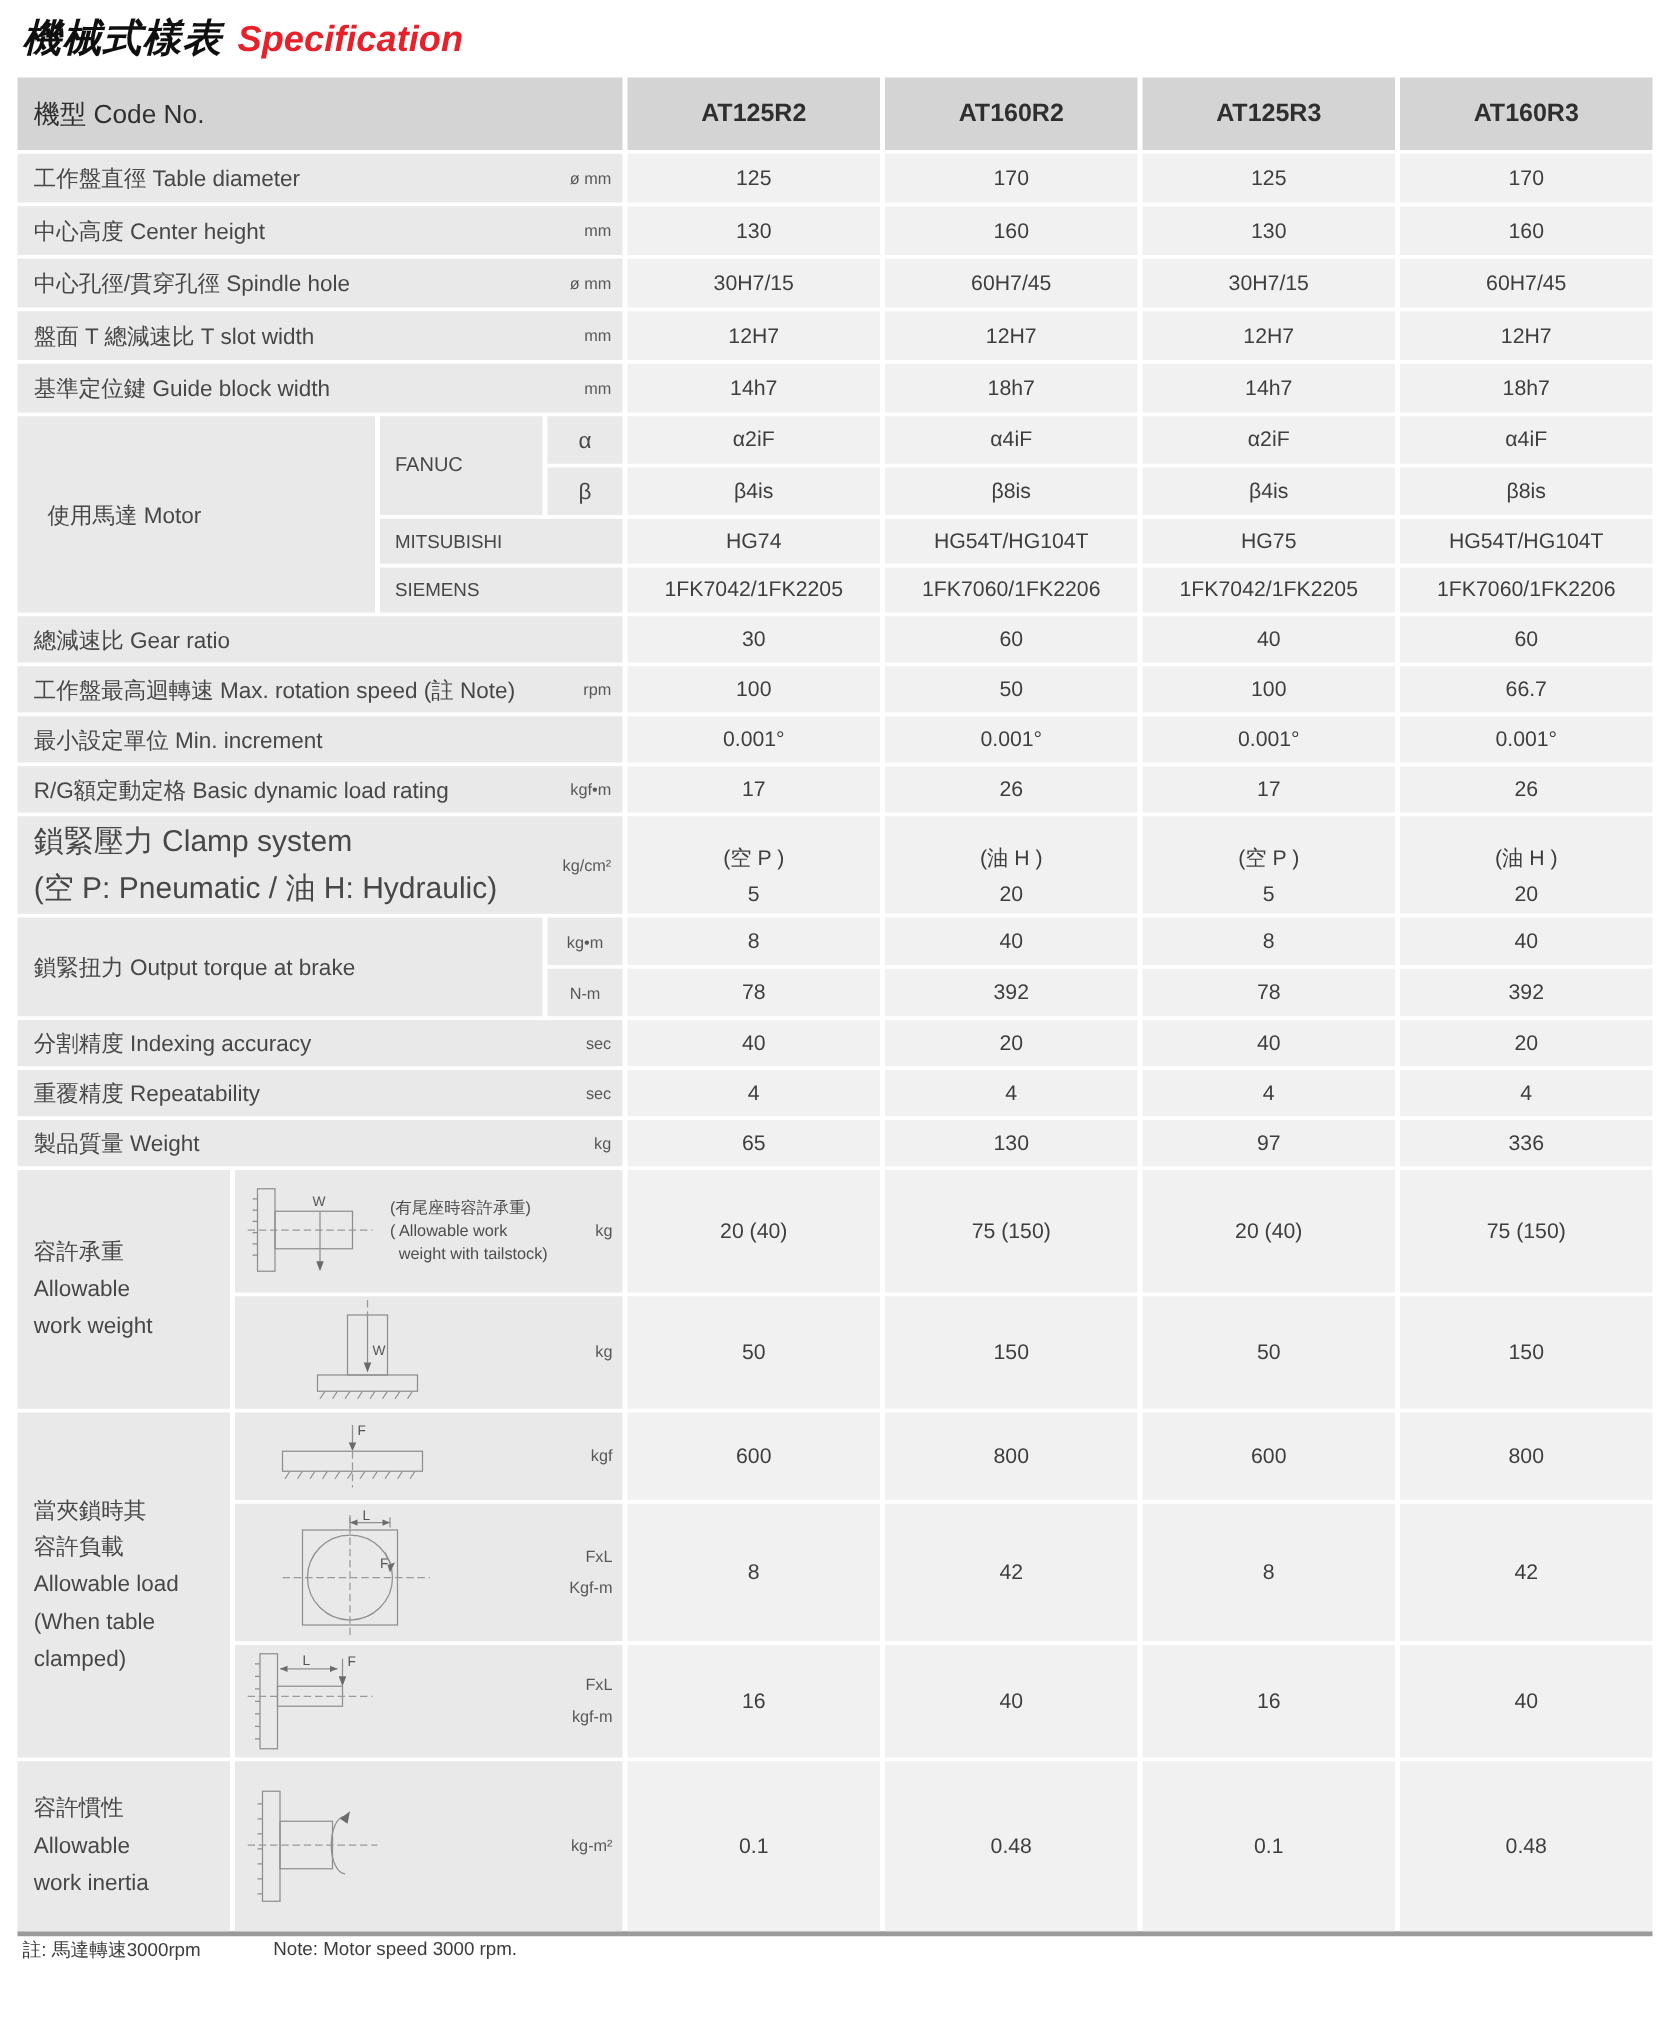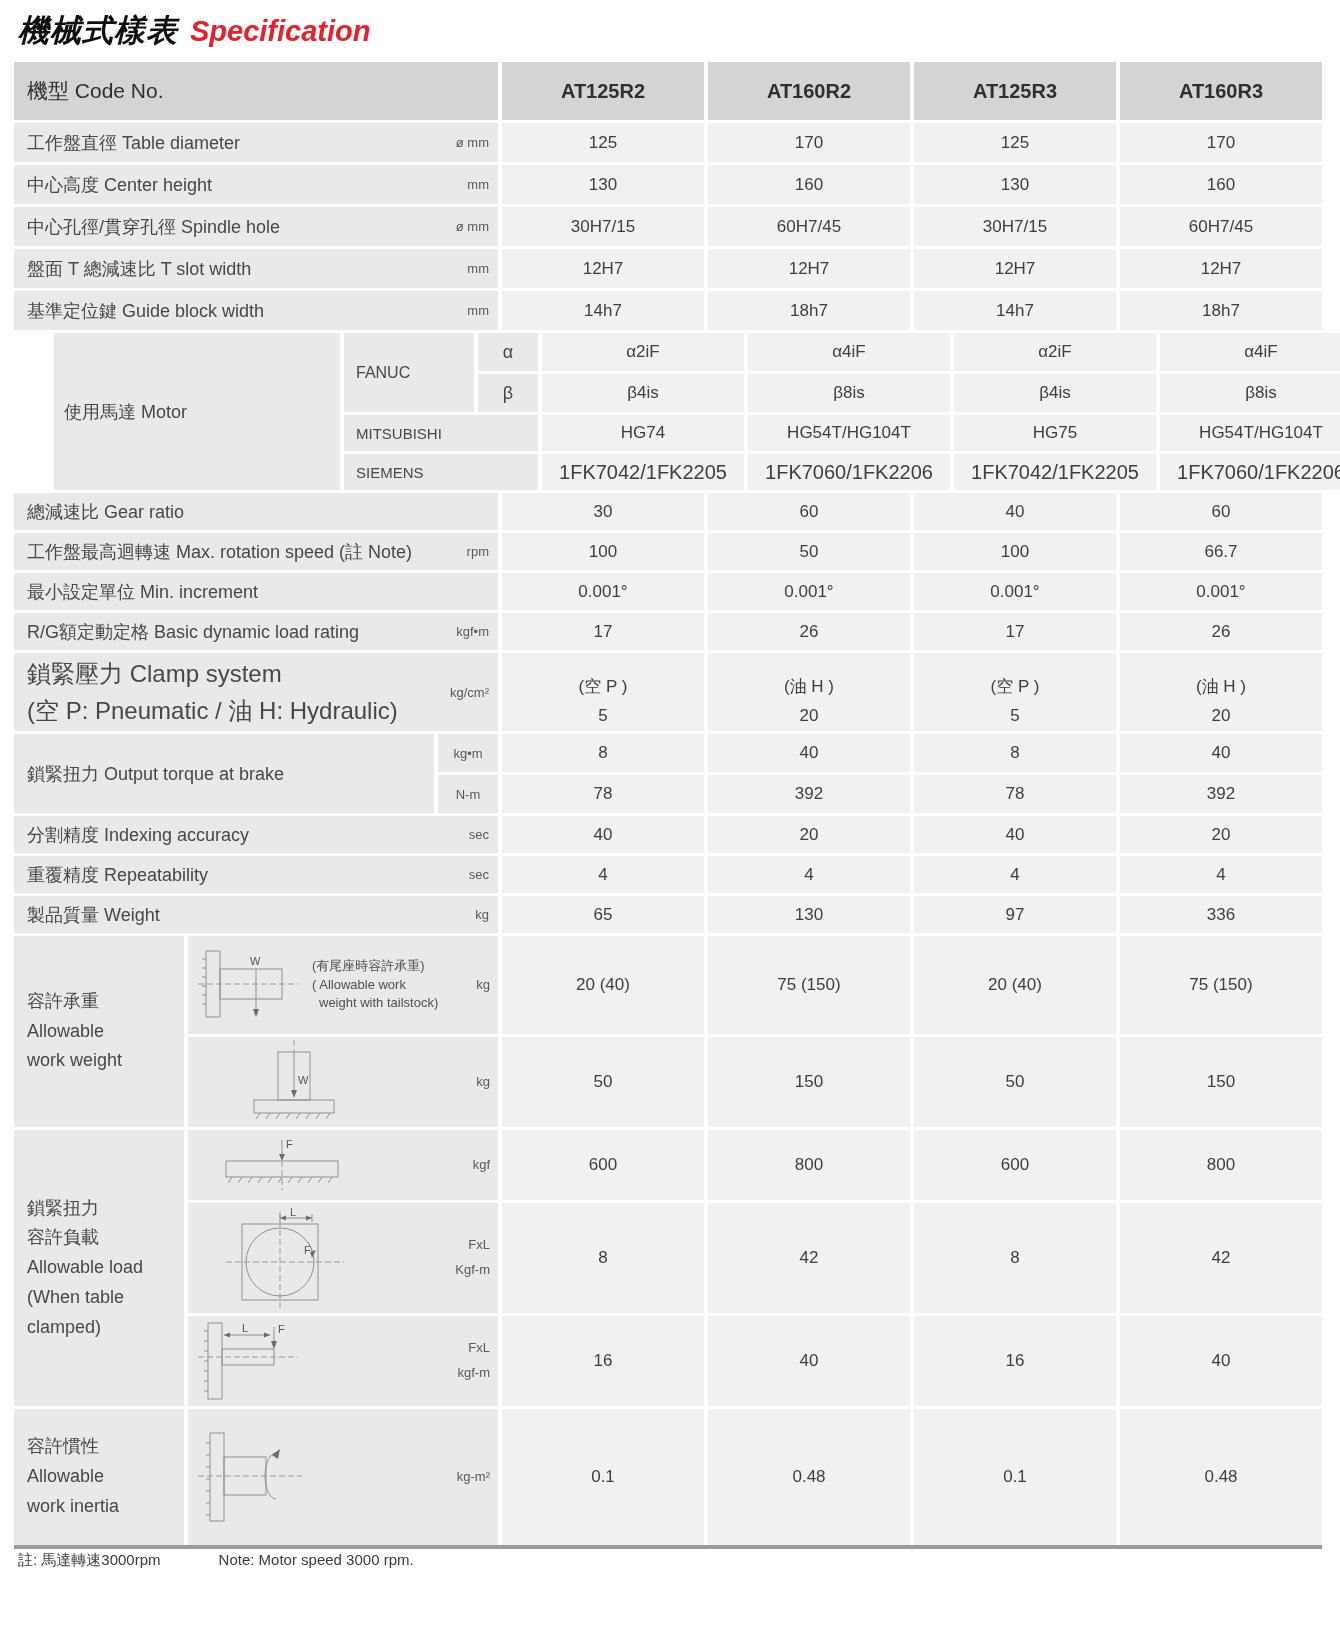--- a/index.html
+++ b/index.html
@@ -12,30 +12,30 @@
 
   .spec-table { position: absolute; top: 62px; left: 14px; width: 1308px;
     display: flex; flex-direction: column; gap: 3px;
     border-bottom: 4px solid #9b9b9b; }
 
   .row { display: flex; gap: 4px; }
   .col { display: flex; flex-direction: column; gap: 3px; flex: none; }
 
   .cell { background: #e9e9e9; color: #474747; display: flex; align-items: center; flex: none; }
   .valcell { width: 202px; justify-content: center; font-size: 17px; background: #f1f1f1; color: #3e3e3e; }
-  .valcell.sm { font-size: 20px; }
+  .valcell.sm { font-size: 17px; }
   .valcell.two { flex-direction: column; justify-content: flex-end; line-height: 1.75; }
   .hdrcell { background: #d4d4d4; }
   .model { font-weight: bold; font-size: 20px; color: #2f2f2f; }
 
   .lblcell { width: 484px; justify-content: space-between; padding: 0 9px 0 13px; font-size: 18px; }
   .hdrlbl { font-size: 21px; color: #2f2f2f; }
   .unit { font-size: 13px; color: #585858; white-space: nowrap; }
 
-  .w286 { width: 286px; padding-left: 10px; font-size: 18px; margin-left: 40px; }
+  .w286 { width: 286px; padding-left: 24px; font-size: 18px; }
   .brandcell { width: 130px; padding-left: 12px; font-size: 16px; }
   .brandwide { width: 194px; padding-left: 12px; font-size: 15px; }
   .greekcell { width: 60px; justify-content: center; font-size: 18px; }
   .unitcell { width: 60px; justify-content: center; font-size: 13px; color: #585858; }
   .tq-label { width: 420px; padding-left: 13px; font-size: 18px; }
 
   .clamp-lines { display: flex; flex-direction: column; line-height: 1.55; font-size: 24px; }
 
   .side-label { width: 170px; padding-left: 13px; }
   .side-lines { display: flex; flex-direction: column; line-height: 1.65; font-size: 18px; }
@@ -356,21 +356,21 @@
         <div class="cell valcell">150</div>
         <div class="cell valcell">50</div>
         <div class="cell valcell">150</div>
       </div>
     </div>
   </div>
 
   <div class="row">
     <div class="cell side-label">
       <div class="side-lines">
-        <div>鎖緊扭力</div>
+        <div>當夾鎖時其</div>
         <div>容許負載</div>
         <div>Allowable load</div>
         <div>(When table</div>
         <div>clamped)</div>
       </div>
     </div>
     <div class="col">
       <div class="row h70">
         <div class="cell diagcell">
           <svg class="diag" width="140" height="54" viewBox="0 0 140 54" style="margin-left:20px">

